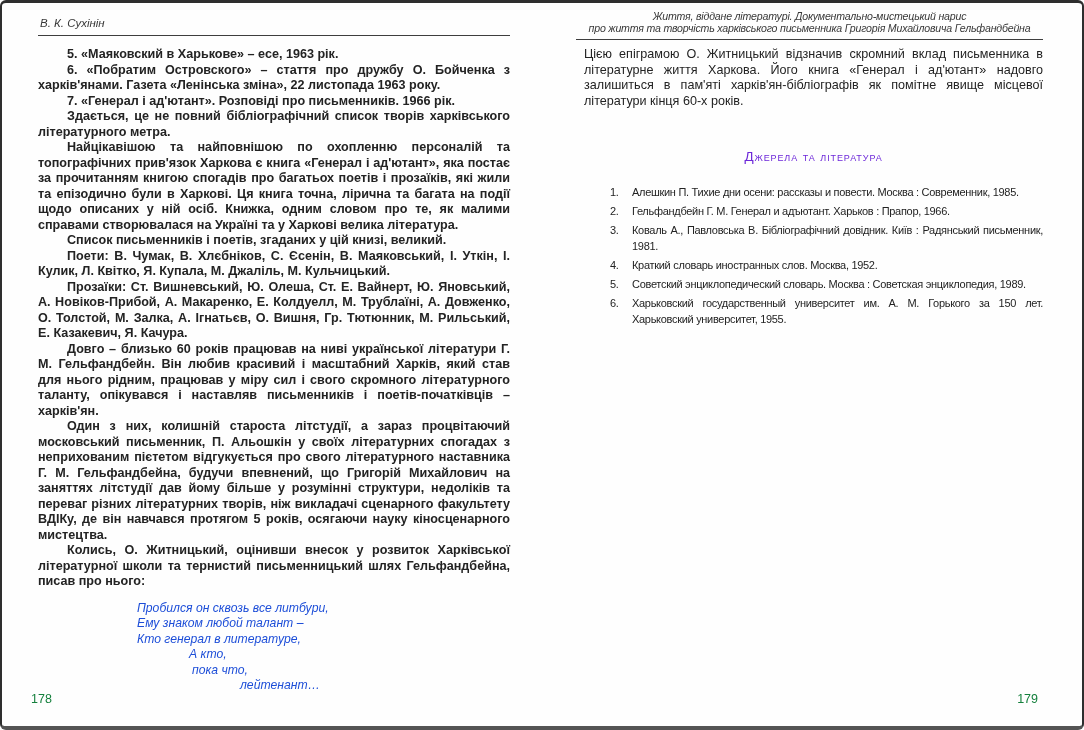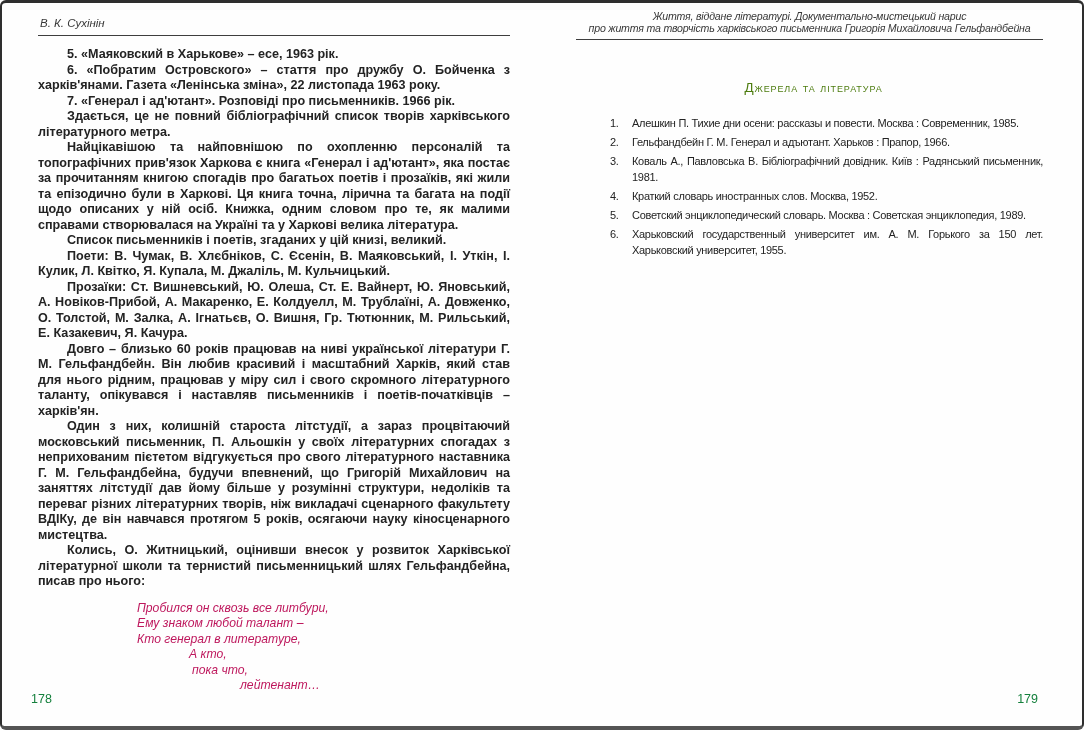--- a/index.html
+++ b/index.html
@@ -43,34 +43,34 @@
 
   .body-text { font-size: 12.6px; line-height: 15.5px; text-align: justify; font-weight: bold; }
   .body-text p.para { margin: 0; text-indent: 29px; }
 
   .poem {
     margin-top: 11px;
     margin-left: 99px;
     font-style: italic;
     font-size: 12.2px;
     line-height: 15.6px;
-    color: #be185d;
+    color: #1d4ed8;
   }
   .poem-line { white-space: pre; }
 
   .intro { margin: 0; font-size: 12.6px; line-height: 15.5px; text-align: justify; }
 
   .section-title {
     margin: 40px 0 0 0;
     text-align: center;
     font-size: 13.5px;
     font-weight: normal;
     font-variant: small-caps;
     letter-spacing: 0.9px;
-    color: #4d7c0f;
+    color: #6d28d9;
   }
 
   .biblio { margin-top: 21px; font-size: 11px; line-height: 15.6px; letter-spacing: -0.3px; }
   .bib-item { display: flex; margin-bottom: 3.5px; }
   .bib-num  { flex: none; width: 22px; margin-left: 26px; }
   .bib-text { flex: 1; text-align: justify; }
 
   .page-num {
     position: absolute;
     top: 689px;
@@ -131,20 +131,21 @@
         <div class="poem-line" style="margin-left: 103px;">лейтенант…</div>
       </div>
   </div>
 
   <div class="page page-right">
     <div class="running-header rh-right">
       <div>Життя, віддане літературі. Документально-мистецький нарис</div>
       <div>про життя та творчість харківського письменника Григорія Михайловича Гельфандбейна</div>
     </div>
 
+    <p class="intro">Цією епіграмою О. Житницький відзначив скромний вклад письменника в літературне життя Харкова. Його книга «Генерал і ад'ютант» надовго залишиться в пам'яті харків'ян-бібліографів як помітне явище місцевої літератури кінця 60-х років.</p>
 
     <h2 class="section-title">Джерела та література</h2>
 
     <div class="biblio">
 
         <div class="bib-item">
           <span class="bib-num">1.</span>
           <span class="bib-text">Алешкин П. Тихие дни осени: рассказы и повести. Москва : Современник, 1985.</span>
         </div>
 

